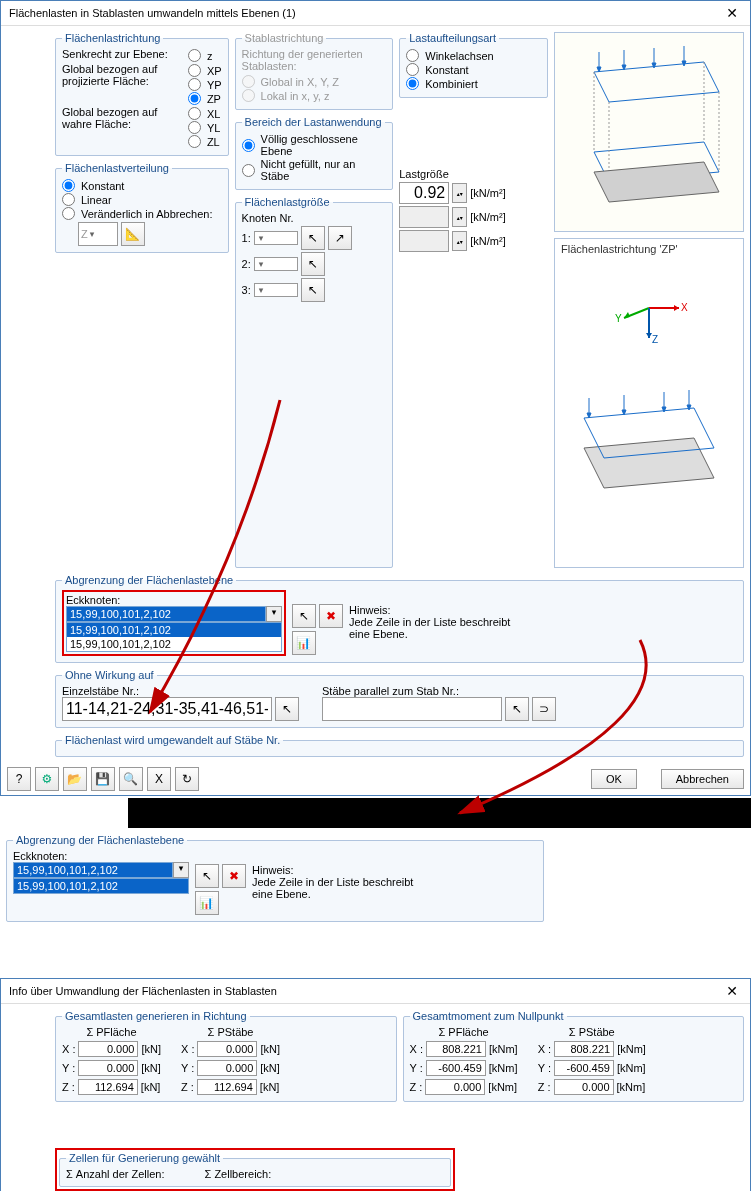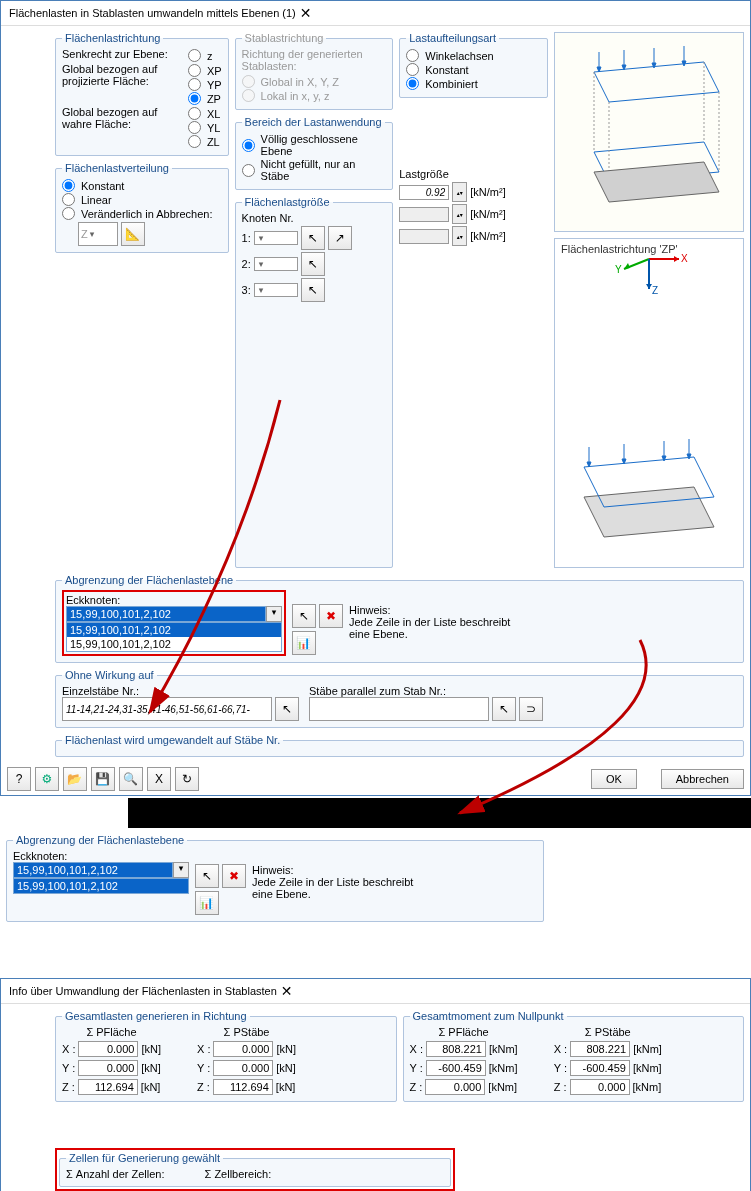--- a/index.html
+++ b/index.html
@@ -1,53 +1,53 @@
 <!DOCTYPE html>
 <html><head>
 <meta charset="utf-8">
 <style>
 * { box-sizing: border-box; margin: 0; padding: 0; }
 body { font-family: "Segoe UI", Tahoma, sans-serif; font-size: 11px; background: #fff; width: 751px; }
 .dialog { border: 1px solid #4a7fb8; background: #fff; margin-bottom: 2px; }
-.titlebar { background: #fff; padding: 4px 8px; display: flex; justify-content: flex-start; align-items: center; border-bottom: 1px solid #ddd; }
+.titlebar { background: #fff; padding: 4px 8px; display: flex; justify-content: space-between; align-items: center; border-bottom: 1px solid #ddd; }
 .close-x { font-size: 14px; cursor: pointer; padding: 0 4px; }
 .dialog-body { padding: 6px; margin-left: 48px; }
 .row { display: flex; gap: 6px; }
 .col { display: flex; flex-direction: column; gap: 6px; }
 fieldset { border: 1px solid #b0c4de; border-radius: 2px; padding: 4px 6px 6px 6px; background: #f4f8fc; }
 legend { font-size: 11px; color: #1a4d8a; padding: 0 3px; }
 .radio-row { display: flex; align-items: center; gap: 4px; margin: 1px 0; font-size: 11px; }
 .radio-grid { display: grid; grid-template-columns: auto auto; gap: 0 6px; align-items: start; }
 input[type=radio] { margin-right: 2px; }
 .label-left { font-size: 11px; }
 .disabled { color: #999; }
 .preview-box { border: 1px solid #b0c4de; background: #fefef8; width: 190px; height: 200px; display: flex; align-items: center; justify-content: center; }
-.preview-box2 { border: 1px solid #b0c4de; background: #fff; width: 190px; height: 330px; display: flex; flex-direction: column; align-items: center; justify-content: space-between; position: relative; }
+.preview-box2 { border: 1px solid #b0c4de; background: #fff; width: 190px; height: 330px; display: flex; flex-direction: column; align-items: center; justify-content: center; position: relative; }
 .preview-label { position: absolute; top: 4px; left: 6px; font-size: 11px; color: #333; }
-.input-text { border: 1px solid #999; padding: 1px 3px; font-size: 10px; background: #fff; font-style: italic; }
+.input-text { border: 1px solid #999; padding: 1px 3px; font-size: 16px; background: #fff; }
 .combo { border: 1px solid #999; padding: 1px 2px; font-size: 11px; background: #fff; display: inline-flex; align-items: center; }
 .combo::after { content: "▾"; font-size: 9px; margin-left: 2px; color: #666; }
 .icon-btn { width: 24px; height: 24px; border: 1px solid #999; background: linear-gradient(#fefefe,#e8e8e8); display: inline-flex; align-items: center; justify-content: center; font-size: 12px; cursor: pointer; }
 .btn { border: 1px solid #999; background: linear-gradient(#fefefe,#e8e8e8); padding: 3px 14px; font-size: 11px; cursor: pointer; }
 .red-box { border: 2px solid #d00; }
 .dropdown-open { border: 1px solid #7aa7d6; background: #fff; }
 .dropdown-sel { background: #0a64c8; color: #fff; padding: 1px 3px; }
 .dropdown-item { padding: 1px 3px; }
 .load-row { display: flex; align-items: center; gap: 3px; margin: 2px 0; }
 .spinner { width: 15px; height: 20px; border: 1px solid #999; background: #eee; display: inline-flex; flex-direction: column; font-size: 6px; align-items: center; justify-content: center; }
 .unit { font-size: 11px; }
 .footer { display: flex; justify-content: space-between; align-items: center; padding: 4px 6px; }
 .footer-left { display: flex; gap: 4px; }
 .footer-right { display: flex; gap: 24px; }
 .gap-bar { background: #000; height: 30px; width: 100%; display: flex; }
 .gap-bar > div:first-child { width: 128px; background: #fff; }
 .gap-bar > div:last-child { flex: 1; }
 svg.arrow { position: absolute; pointer-events: none; }
 .axes-svg { width: 80px; height: 60px; }
-.force-groups { display: flex; gap: 36px; }
+.force-groups { display: flex; gap: 20px; }
 .force-col { display: flex; flex-direction: column; gap: 3px; }
 .force-hdr { text-align: center; font-size: 11px; }
 .force-row { display: flex; align-items: center; gap: 3px; }
 .val-box { border: 1px solid #999; background: #fff; padding: 1px 3px; width: 60px; text-align: right; font-size: 11px; }
 .snippet-bg { background: #fff; padding: 6px; border: none; }
 .rel { position: relative; }
 </style>
 </head>
 <body class="rel">
 
@@ -292,21 +292,21 @@
         </div>
         <div style="margin-top:14px;">
           <div>Hinweis:</div>
           <div style="max-width:180px;">Jede Zeile in der Liste beschreibt eine Ebene.</div>
         </div>
       </div>
     </fieldset>
 
     <fieldset style="margin-top:6px;">
       <legend>Ohne Wirkung auf</legend>
-      <div style="display:flex;gap:10px;">
+      <div style="display:flex;gap:23px;">
         <div>
           <div>Einzelstäbe Nr.:</div>
           <div style="display:flex;gap:3px;">
             <input class="input-text" style="width: 210px;" value="11-14,21-24,31-35,41-46,51-56,61-66,71-">
             <span class="icon-btn">↖</span>
           </div>
         </div>
         <div>
           <div>Stäbe parallel zum Stab Nr.:</div>
           <div style="display:flex;gap:3px;">

